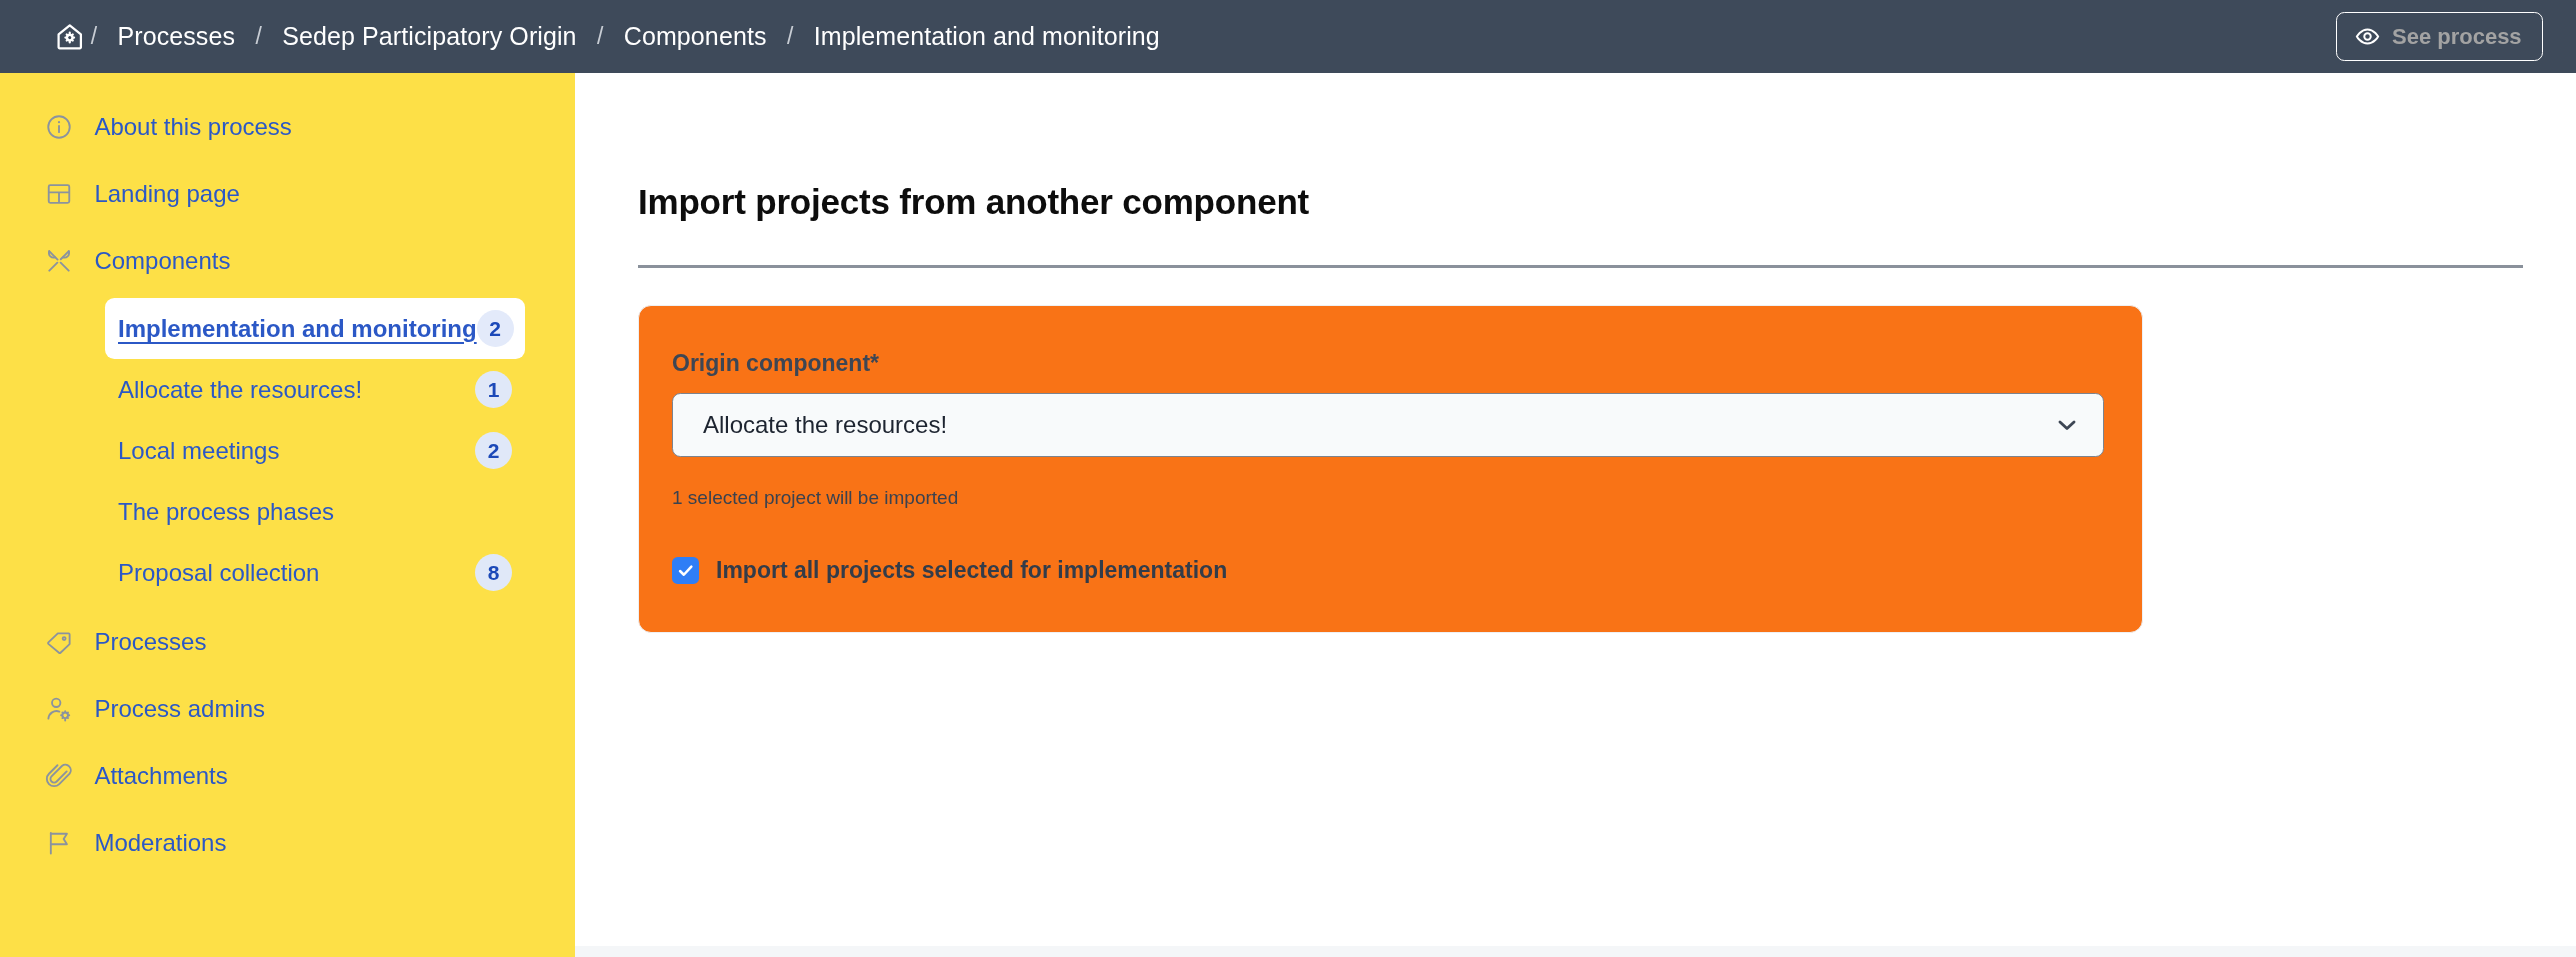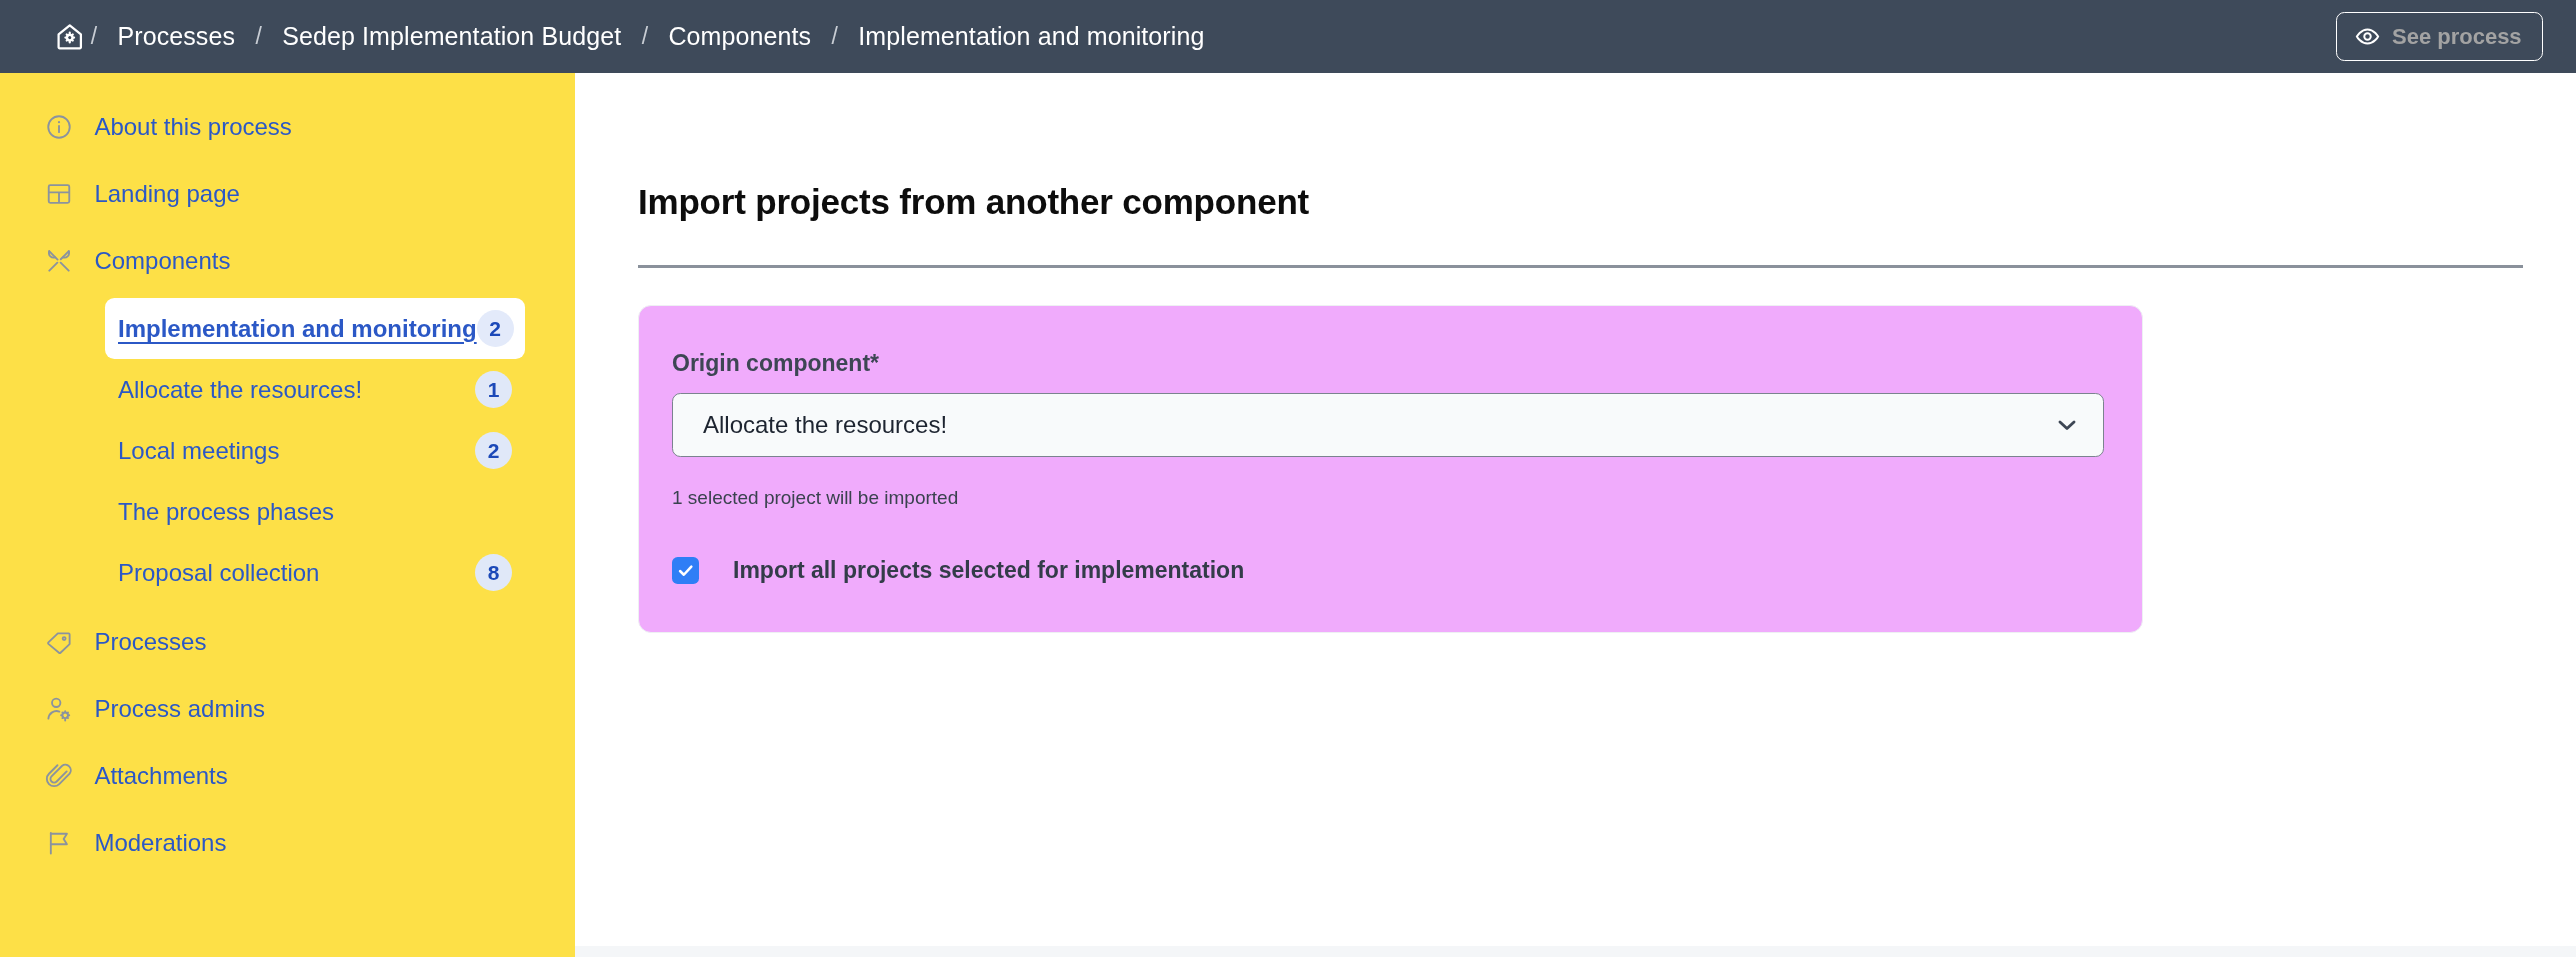--- a/index.html
+++ b/index.html
@@ -167,21 +167,21 @@
     background: #8a919b;
     width: 1885px;
     margin: 43px 0 0 0;
   }
 
   .card {
     margin-top: 37px;
     width: 1505px;
     border: 1.9px solid #eef0f3;
     border-radius: 13px;
-    background: #f0abfc;
+    background: #f97316;
     padding: 44px 0 48px 33px;
   }
   .field-label {
     font-size: 23px;
     font-weight: bold;
     color: #3d4654;
     margin-bottom: 16.7px;
   }
   .select-wrap {
     position: relative;
@@ -214,21 +214,21 @@
   }
   .help-text {
     margin-top: 30px;
     font-size: 19px;
     color: #3a424f;
   }
   .check-row {
     margin-top: 48px;
     display: flex;
     align-items: center;
-    gap: 34px;
+    gap: 17px;
     cursor: pointer;
     width: fit-content;
   }
   .checkbox {
     width: 27px;
     height: 27px;
     border-radius: 5.6px;
     background: #2f7ef6;
     flex: none;
     display: flex;
@@ -254,21 +254,21 @@
         <path d="M3.5 10.2 12 3.4l8.5 6.8V20a.8.8 0 0 1-.8.8H4.3a.8.8 0 0 1-.8-.8z"></path>
         <circle cx="12" cy="12.6" r="2.1"></circle>
         <path d="M12 8.9v1.1M12 15.2v1.1M8.7 12.6h1.1M14.2 12.6h1.1M9.7 10.3l.8.8M13.5 14.1l.8.8M14.3 10.3l-.8.8M10.5 14.1l-.8.8"></path>
       </svg>
     </a>
 
     <span class="bc-sep">/</span>
     <a class="bc-item">Processes</a>
 
     <span class="bc-sep">/</span>
-    <a class="bc-item">Sedep Implementation Budget</a>
+    <a class="bc-item">Sedep Participatory Origin</a>
 
     <span class="bc-sep">/</span>
     <a class="bc-item">Components</a>
 
     <span class="bc-sep">/</span>
     <a class="bc-item current">Implementation and monitoring</a>
   </nav>
 
   <button class="see-process">
     <span style="display:flex;align-items:center;">

